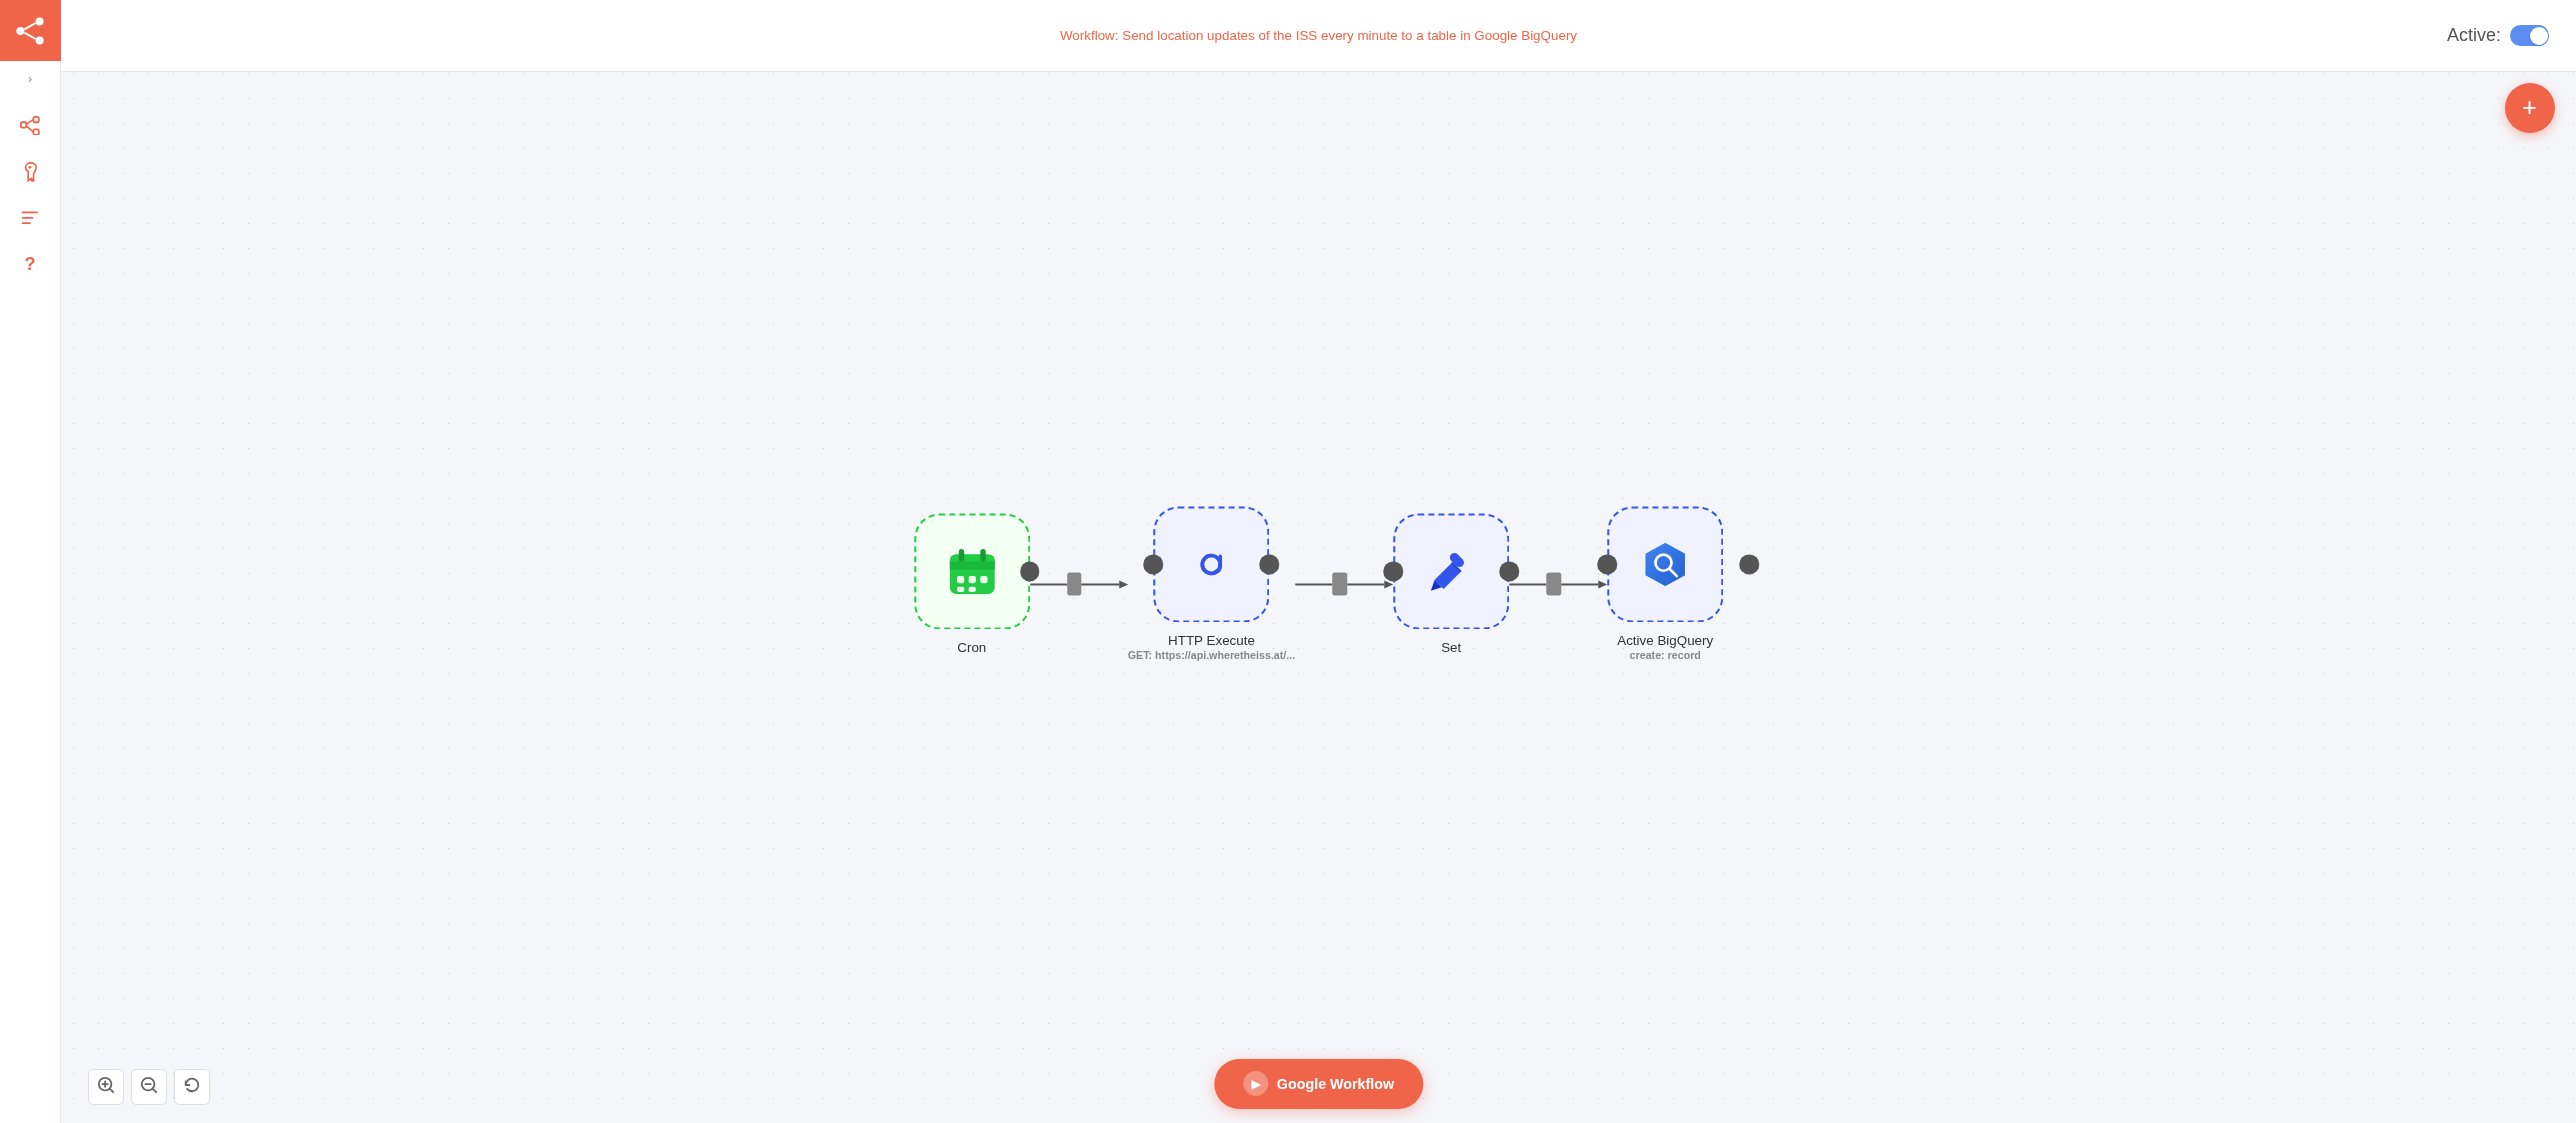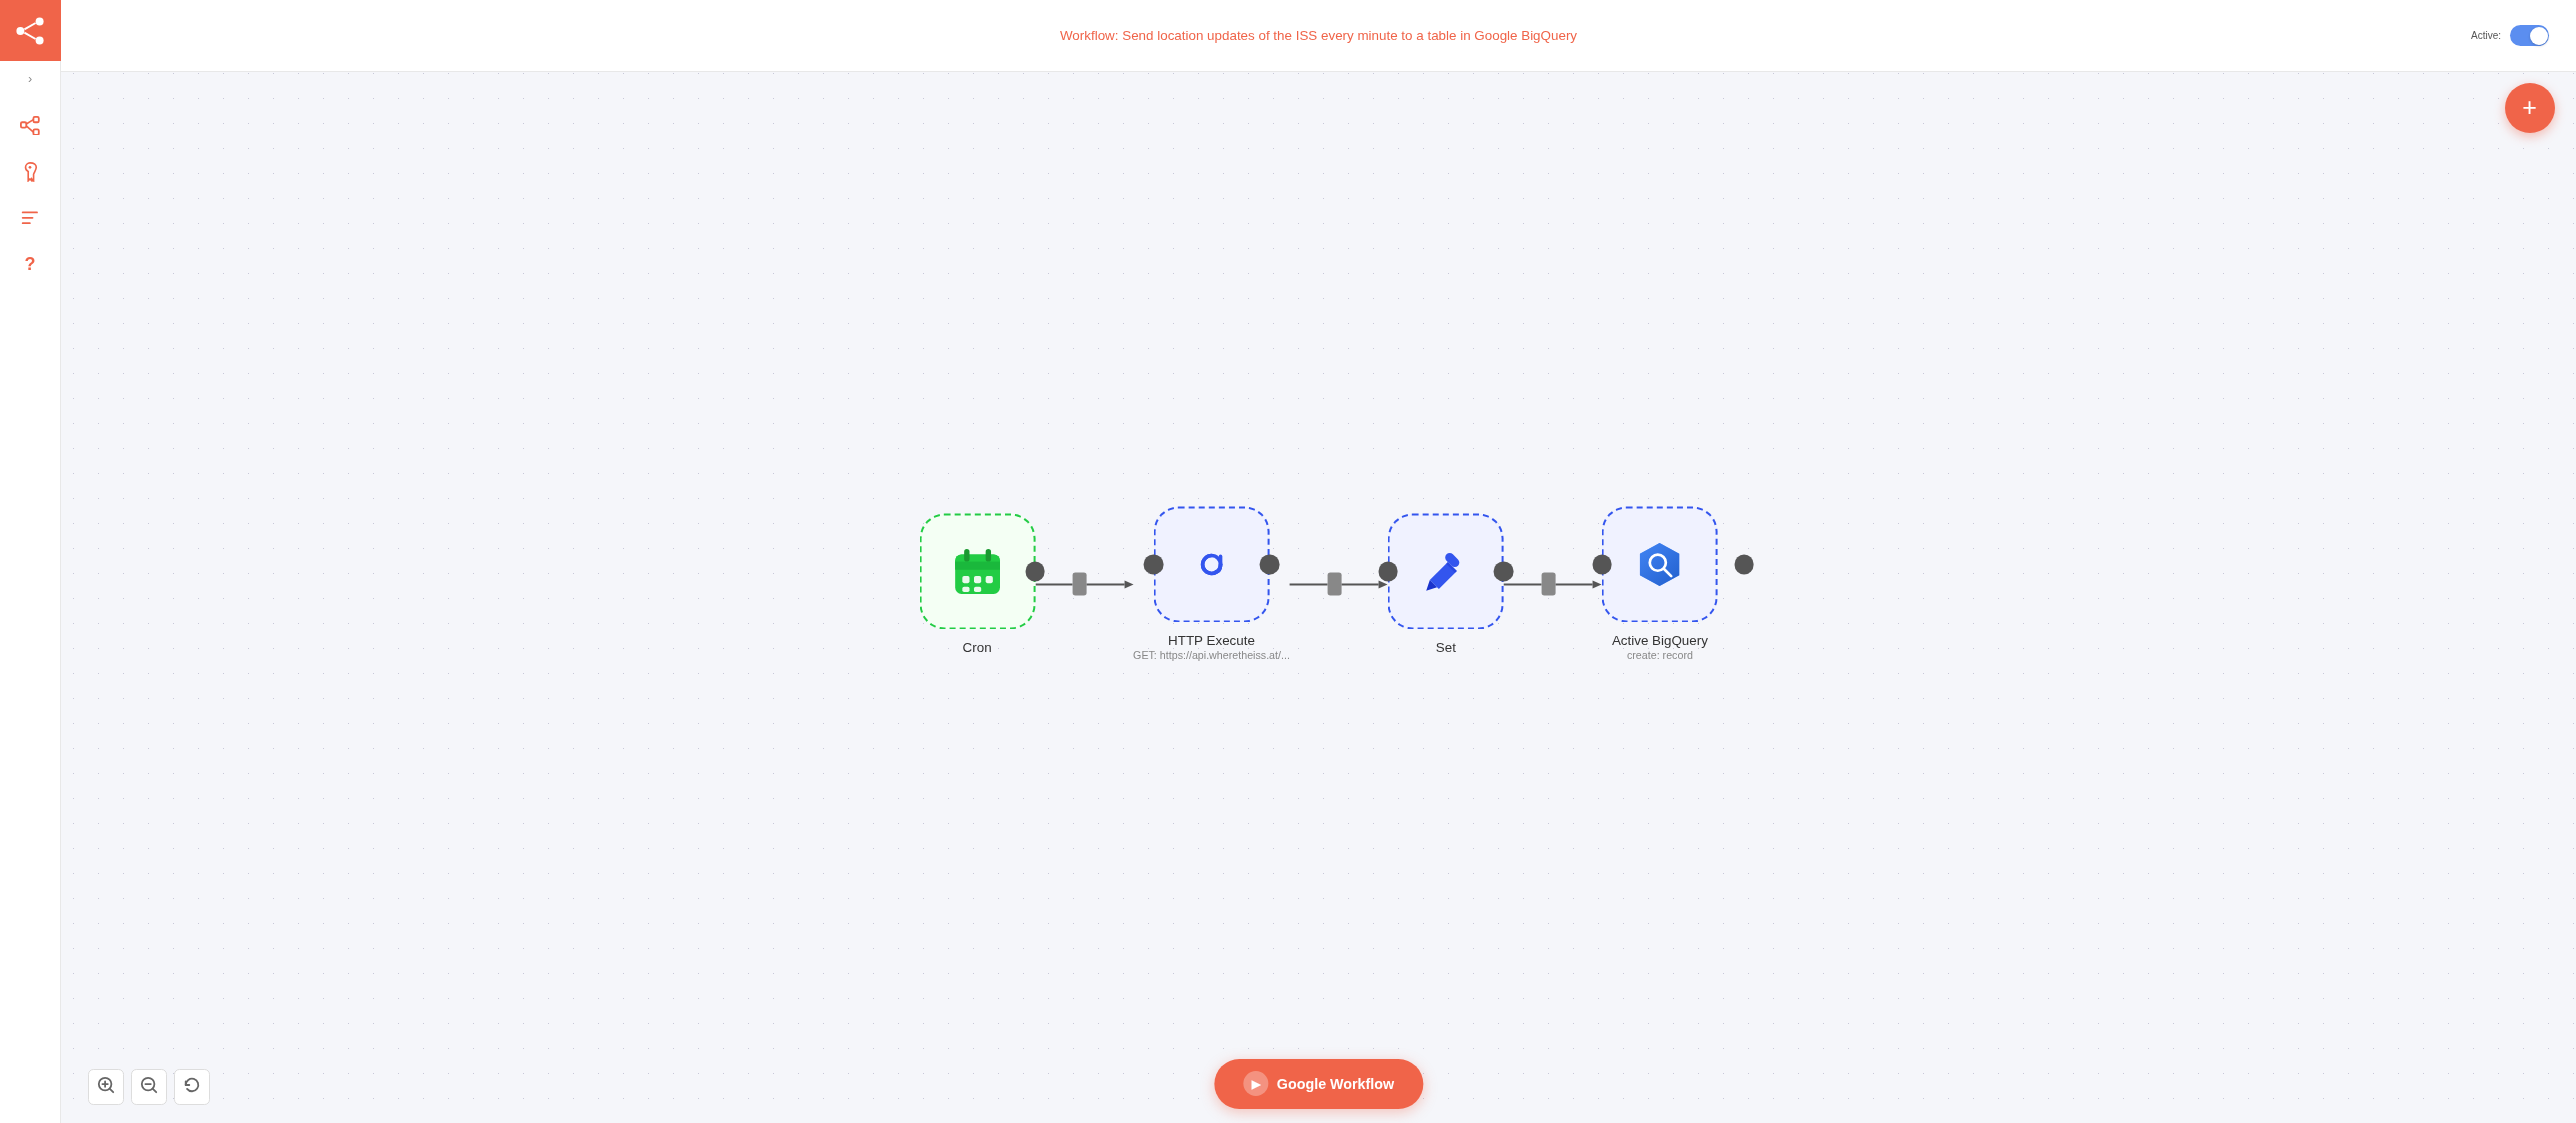--- a/index.html
+++ b/index.html
@@ -77,21 +77,21 @@
     .header-title span {
       color: #f06449;
       font-weight: 400;
     }
     .header-active {
       position: absolute;
       right: 27px;
       display: flex;
       align-items: center;
       gap: 9px;
-      font-size: 10px;
+      font-size: 18px;
       color: #555;
     }
     .toggle-switch {
       width: 39px;
       height: 21.5px;
       background: #e0e0e0;
       border-radius: 10.7px;
       position: relative;
       cursor: pointer;
     }
@@ -189,20 +189,21 @@
       font-size: 13.4px;
       color: #333;
       font-weight: 500;
       text-align: center;
     }
     .node-sublabel {
       font-size: 10.7px;
       color: #888;
       text-align: center;
       margin-top: 1.8px;
+      font-weight: bold;
     }
 
     
     .bottom-toolbar {
       position: absolute;
       bottom: 18px;
       left: 27px;
       display: flex;
       align-items: center;
       gap: 7.2px;

